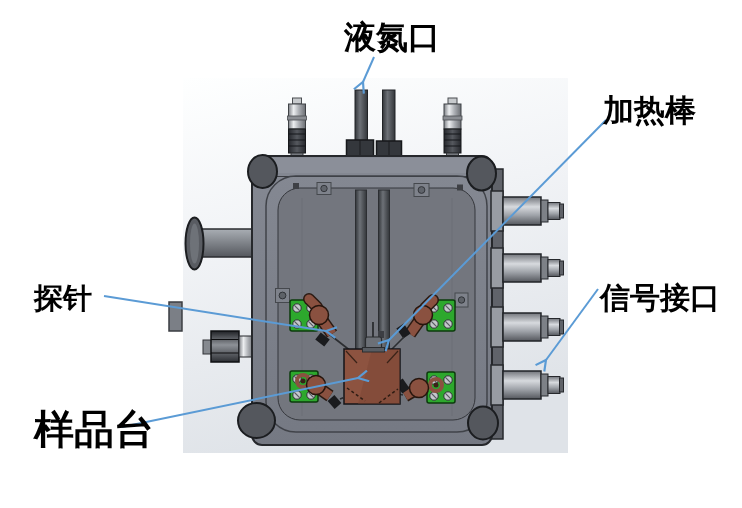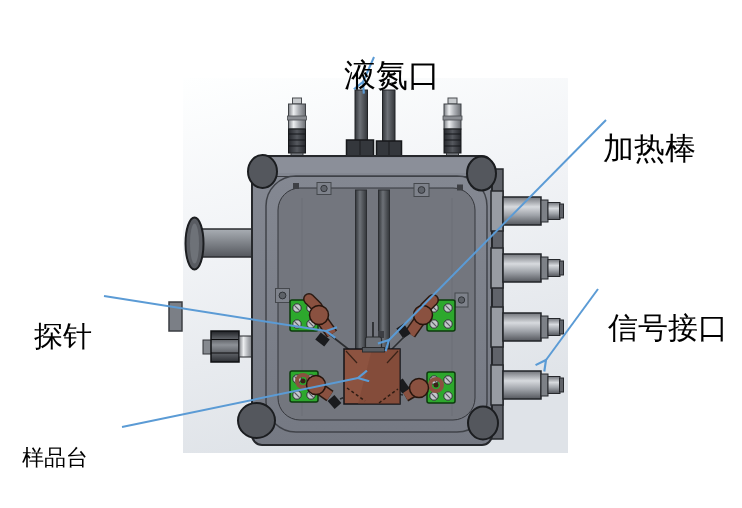--- a/index.html
+++ b/index.html
@@ -2,28 +2,28 @@
 <html><head>
 <meta charset="utf-8">
 <style>
   html,body{margin:0;padding:0;background:#ffffff;}
   #stage{
     position:relative;width:742px;height:508px;overflow:hidden;background:#ffffff;
     font-family:"Liberation Sans","DejaVu Sans",sans-serif;
   }
   #cad-svg{position:absolute;left:0;top:0;}
   .lbl{
-    position:absolute;color:#000;font-weight:400;line-height:1.08;
-    white-space:nowrap;user-select:none;margin-top:38px;
+    position:absolute;color:#000;font-weight:700;line-height:1.08;
+    white-space:nowrap;user-select:none;
   }
   .lbl-nitrogen{left:344px;top:20px;font-size:32px;}
   .lbl-heater{left:603px;top:94px;font-size:31px;}
   .lbl-probe{left:34px;top:283px;font-size:29px;}
-  .lbl-stage{left:22px;top:408px;font-size:22px;}
-  .lbl-signal{left:592px;top:274px;font-size:30px;text-align:right;width:136px;white-space:normal;}
+  .lbl-stage{left:34px;top:408px;font-size:40px;}
+  .lbl-signal{left:592px;top:282px;font-size:30px;text-align:center;width:136px;white-space:normal;}
 </style>
 </head>
 <body>
 
 <div id="stage">
 
   <svg id="cad-svg" width="742" height="508" viewBox="0 0 742 508">
     <defs>
       <linearGradient id="bgGrad" x1="0" y1="0" x2="0.25" y2="1">
         <stop offset="0" stop-color="#feffff"></stop>

